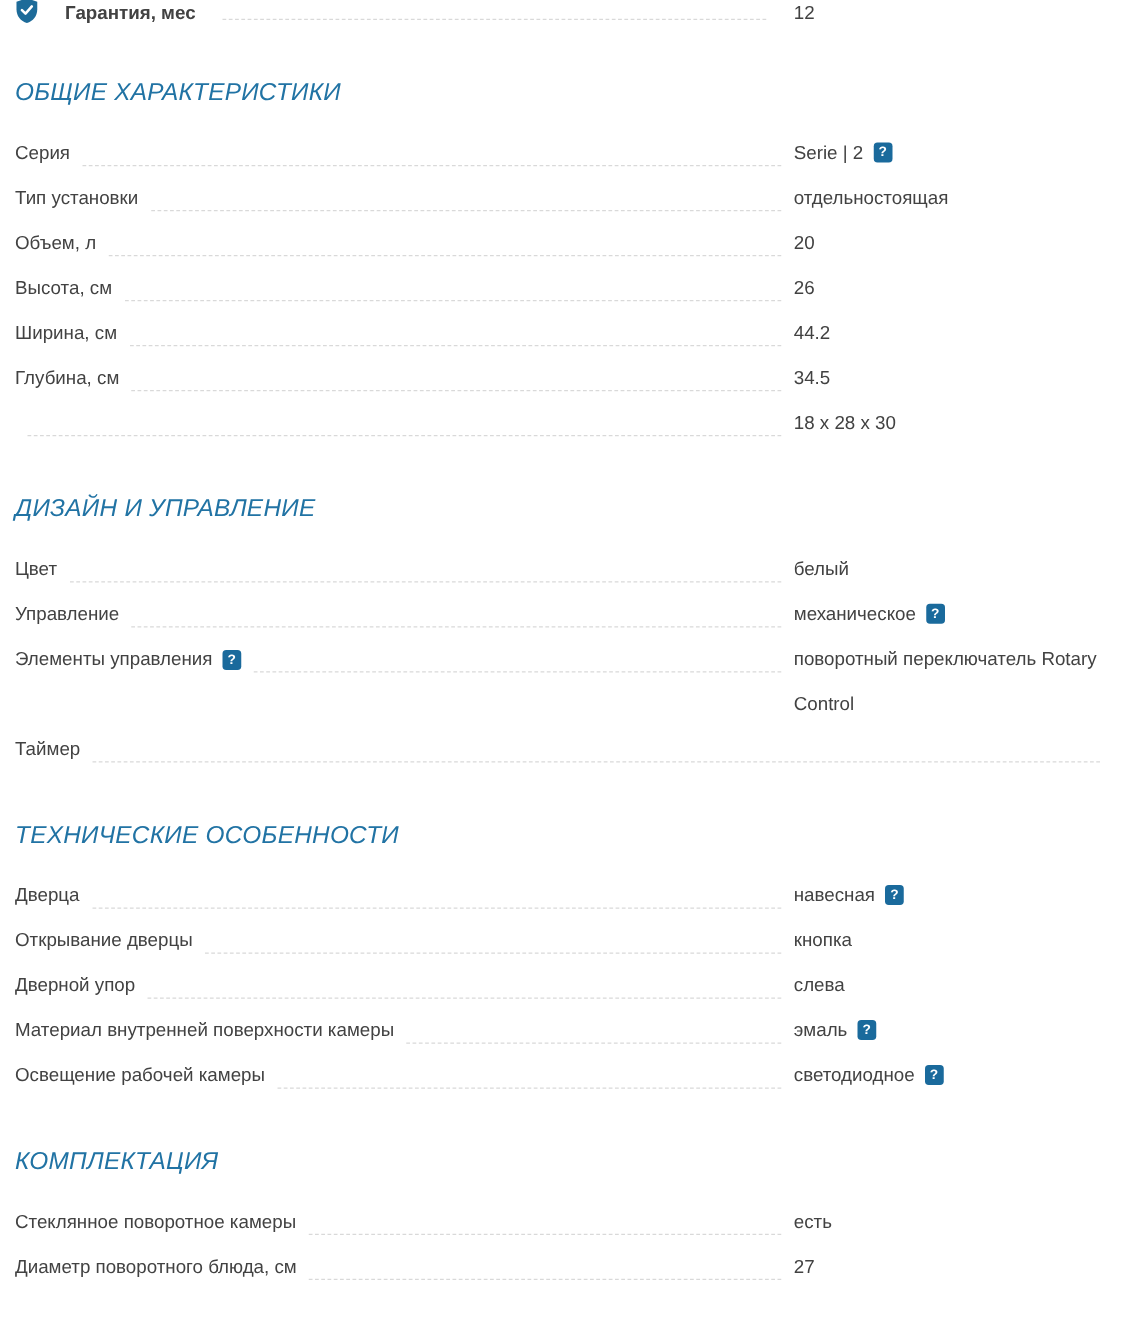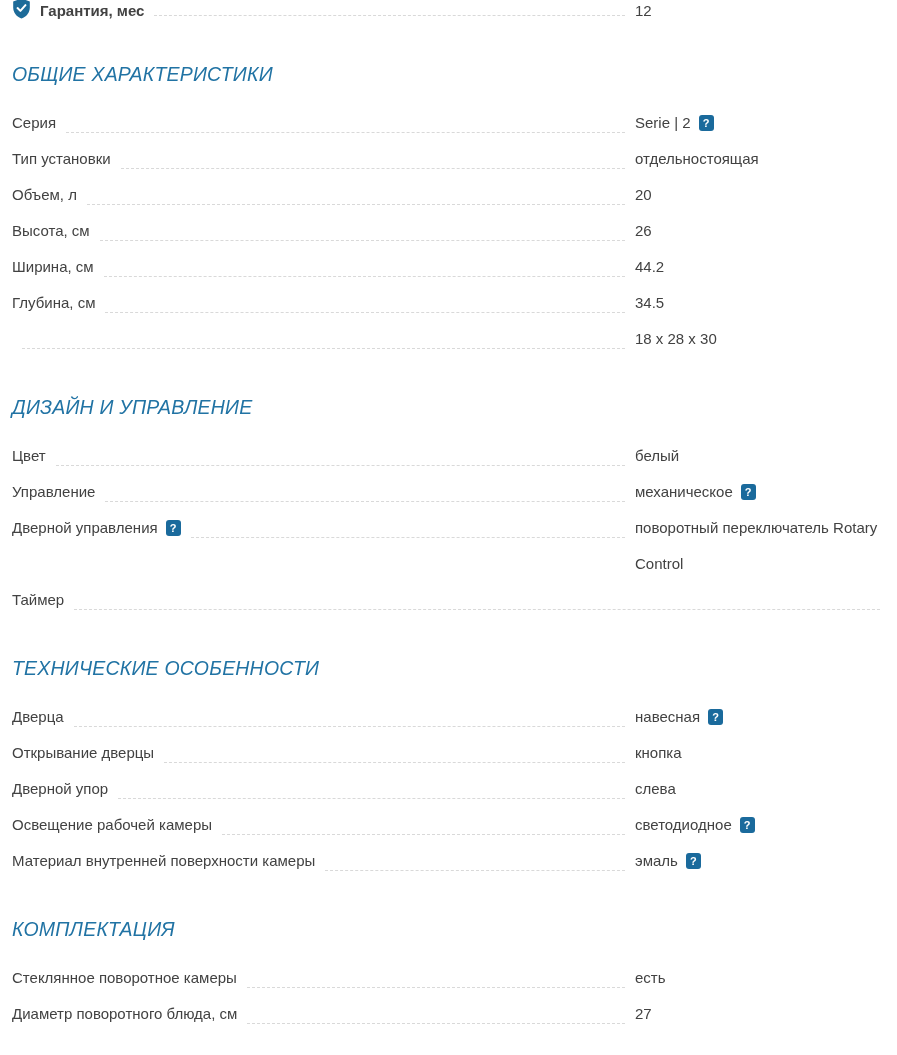--- a/index.html
+++ b/index.html
@@ -20,21 +20,21 @@
 
   .badge {
     display:inline-block; width:15px; height:16px; border-radius:3px;
     background:#1a6a9c; color:#ffffff; font-size:11px; font-weight:bold;
     line-height:16px; text-align:center; cursor:pointer;
     vertical-align:middle; margin-left:8px; position:relative; top:-1px;
   }
   .label-badge { flex:0 0 15px; margin-top:10px; top:0; }
 
   
-  .first-row { height:24px; font-weight:bold; }
+  .first-row { height:24px; font-weight:bold;gap:12px; }
   .first-row .label { line-height:22px; }
   .first-row .leader { height:15px; }
   .first-row .value-wrap { line-height:22px; font-weight:normal; }
   .shield { flex:0 0 19px; width:19px; height:21px; margin-right:9px; margin-top:-2px; }
   .shield svg { display:block; width:19px; height:21px; }
 
   .section { margin-top:39px; }
   .section-title {
     margin:0 0 20px 0; font-size:19.5px; line-height:22px;
     font-weight:400; color:#2173a4; letter-spacing:0.2px;font-style:italic;
@@ -122,21 +122,21 @@
   </div>
 
   <div class="row">
     <span class="label">Управление</span>
 
     <span class="leader"></span>
     <span class="value-wrap"><span class="value-text">механическое</span><span class="badge">?</span></span>
   </div>
 
   <div class="row">
-    <span class="label">Дверной управления</span>
+    <span class="label">Элементы управления</span>
     <span class="badge label-badge">?</span>
     <span class="leader"></span>
     <span class="value-wrap"><span class="value-text">поворотный переключатель Rotary Control</span></span>
   </div>
 
   <div class="row">
     <span class="label">Таймер</span>
 
     <span class="leader"></span>
   </div>
@@ -161,32 +161,32 @@
   </div>
 
   <div class="row">
     <span class="label">Дверной упор</span>
 
     <span class="leader"></span>
     <span class="value-wrap"><span class="value-text">слева</span></span>
   </div>
 
   <div class="row">
+    <span class="label">Материал внутренней поверхности камеры</span>
+
+    <span class="leader"></span>
+    <span class="value-wrap"><span class="value-text">эмаль</span><span class="badge">?</span></span>
+  </div>
+
+  <div class="row">
     <span class="label">Освещение рабочей камеры</span>
 
     <span class="leader"></span>
     <span class="value-wrap"><span class="value-text">светодиодное</span><span class="badge">?</span></span>
   </div>
-
-  <div class="row">
-    <span class="label">Материал внутренней поверхности камеры</span>
-
-    <span class="leader"></span>
-    <span class="value-wrap"><span class="value-text">эмаль</span><span class="badge">?</span></span>
-  </div>
 </div>
   </section>
 
   <section class="section">
     <h2 class="section-title">КОМПЛЕКТАЦИЯ</h2>
     <div class="rows">
   <div class="row">
     <span class="label">Стеклянное поворотное камеры</span>
 
     <span class="leader"></span>

